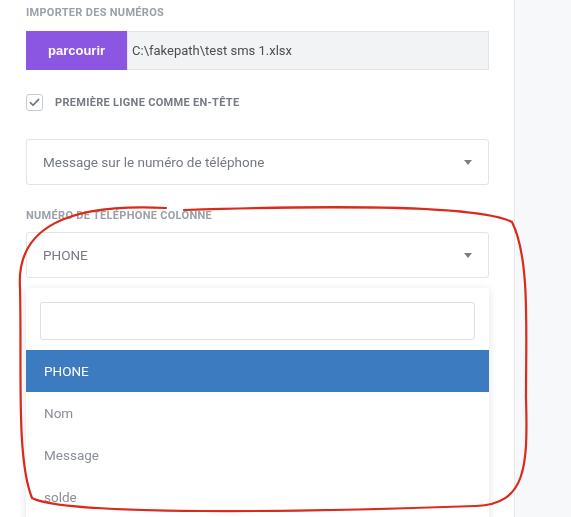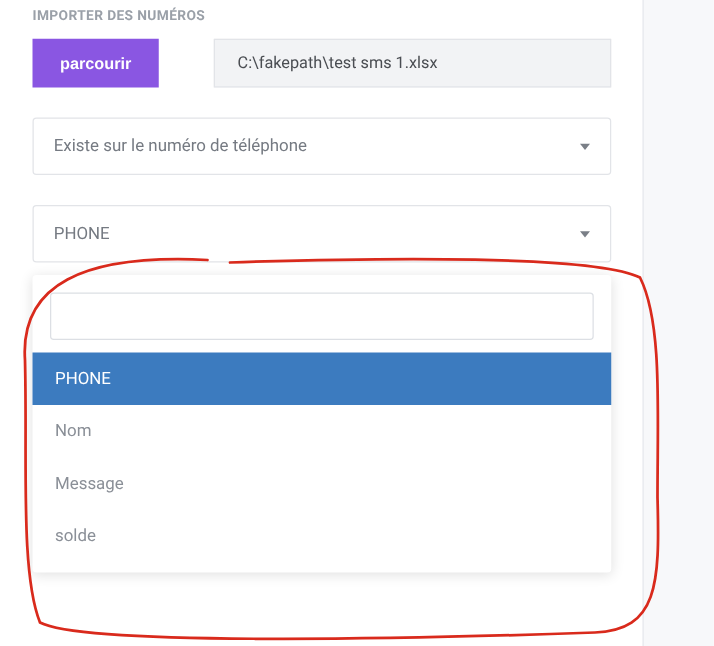--- a/index.html
+++ b/index.html
@@ -31,38 +31,37 @@
     color: #9aa0a8;
     text-transform: uppercase;
     margin-bottom: 12px;
   }
   .section-label.tight { margin-bottom: 10px; }
   
   .import-row {
     display: flex;
     align-items: stretch;
     margin-bottom: 24px;
-    gap: 44px;
   }
   .browse-btn {
     background: #8a56e2;
     color: #fff;
     font-size: 13px;
     font-weight: 600;
     border: none;
     padding: 12px 22px;
     cursor: pointer;
   }
   .file-path {
     flex: 1;
     background: #f2f3f5;
     border: 1px solid #e2e4e8;
     font-size: 13px;
     color: #4a4d52;
-    padding: 11px 18px;
+    padding: 11px 4px;
     display: flex;
     align-items: center;
   }
   
   .check-row {
     display: flex;
     align-items: center;
     gap: 12px;
     margin-bottom: 28px;
   }
@@ -152,26 +151,35 @@
 <body>
 
 <div class="panel">
 
   <div class="section-label">IMPORTER DES NUMÉROS</div>
   <div class="import-row">
     <button class="browse-btn">parcourir</button>
     <div class="file-path">C:\fakepath\test sms 1.xlsx</div>
   </div>
 
+  <div class="check-row">
+    <div class="checkbox">
+      <svg viewBox="0 0 12 12">
+        <path d="M1.5 6.2 L4.4 9 L10.5 2.6" fill="none" stroke="currentColor" stroke-width="1.8" stroke-linecap="round" stroke-linejoin="round"></path>
+      </svg>
+    </div>
+    <div class="check-label">PREMIÈRE LIGNE COMME EN-TÊTE</div>
+  </div>
 
   <div class="select">
-    <span class="select-value">Existe sur le numéro de téléphone</span>
+    <span class="select-value">Message sur le numéro de téléphone</span>
     <span class="caret"></span>
   </div>
 
+  <div class="section-label tight">NUMÉRO DE TÉLÉPHONE COLONNE</div>
   <div class="select-group">
     <div class="select open">
       <span class="select-value">PHONE</span>
       <span class="caret"></span>
     </div>
     <div class="dropdown">
       <div class="dd-search-wrap">
         <input class="dd-search" type="text" value="" style="">
       </div>
       <div class="dd-option selected">PHONE</div>

